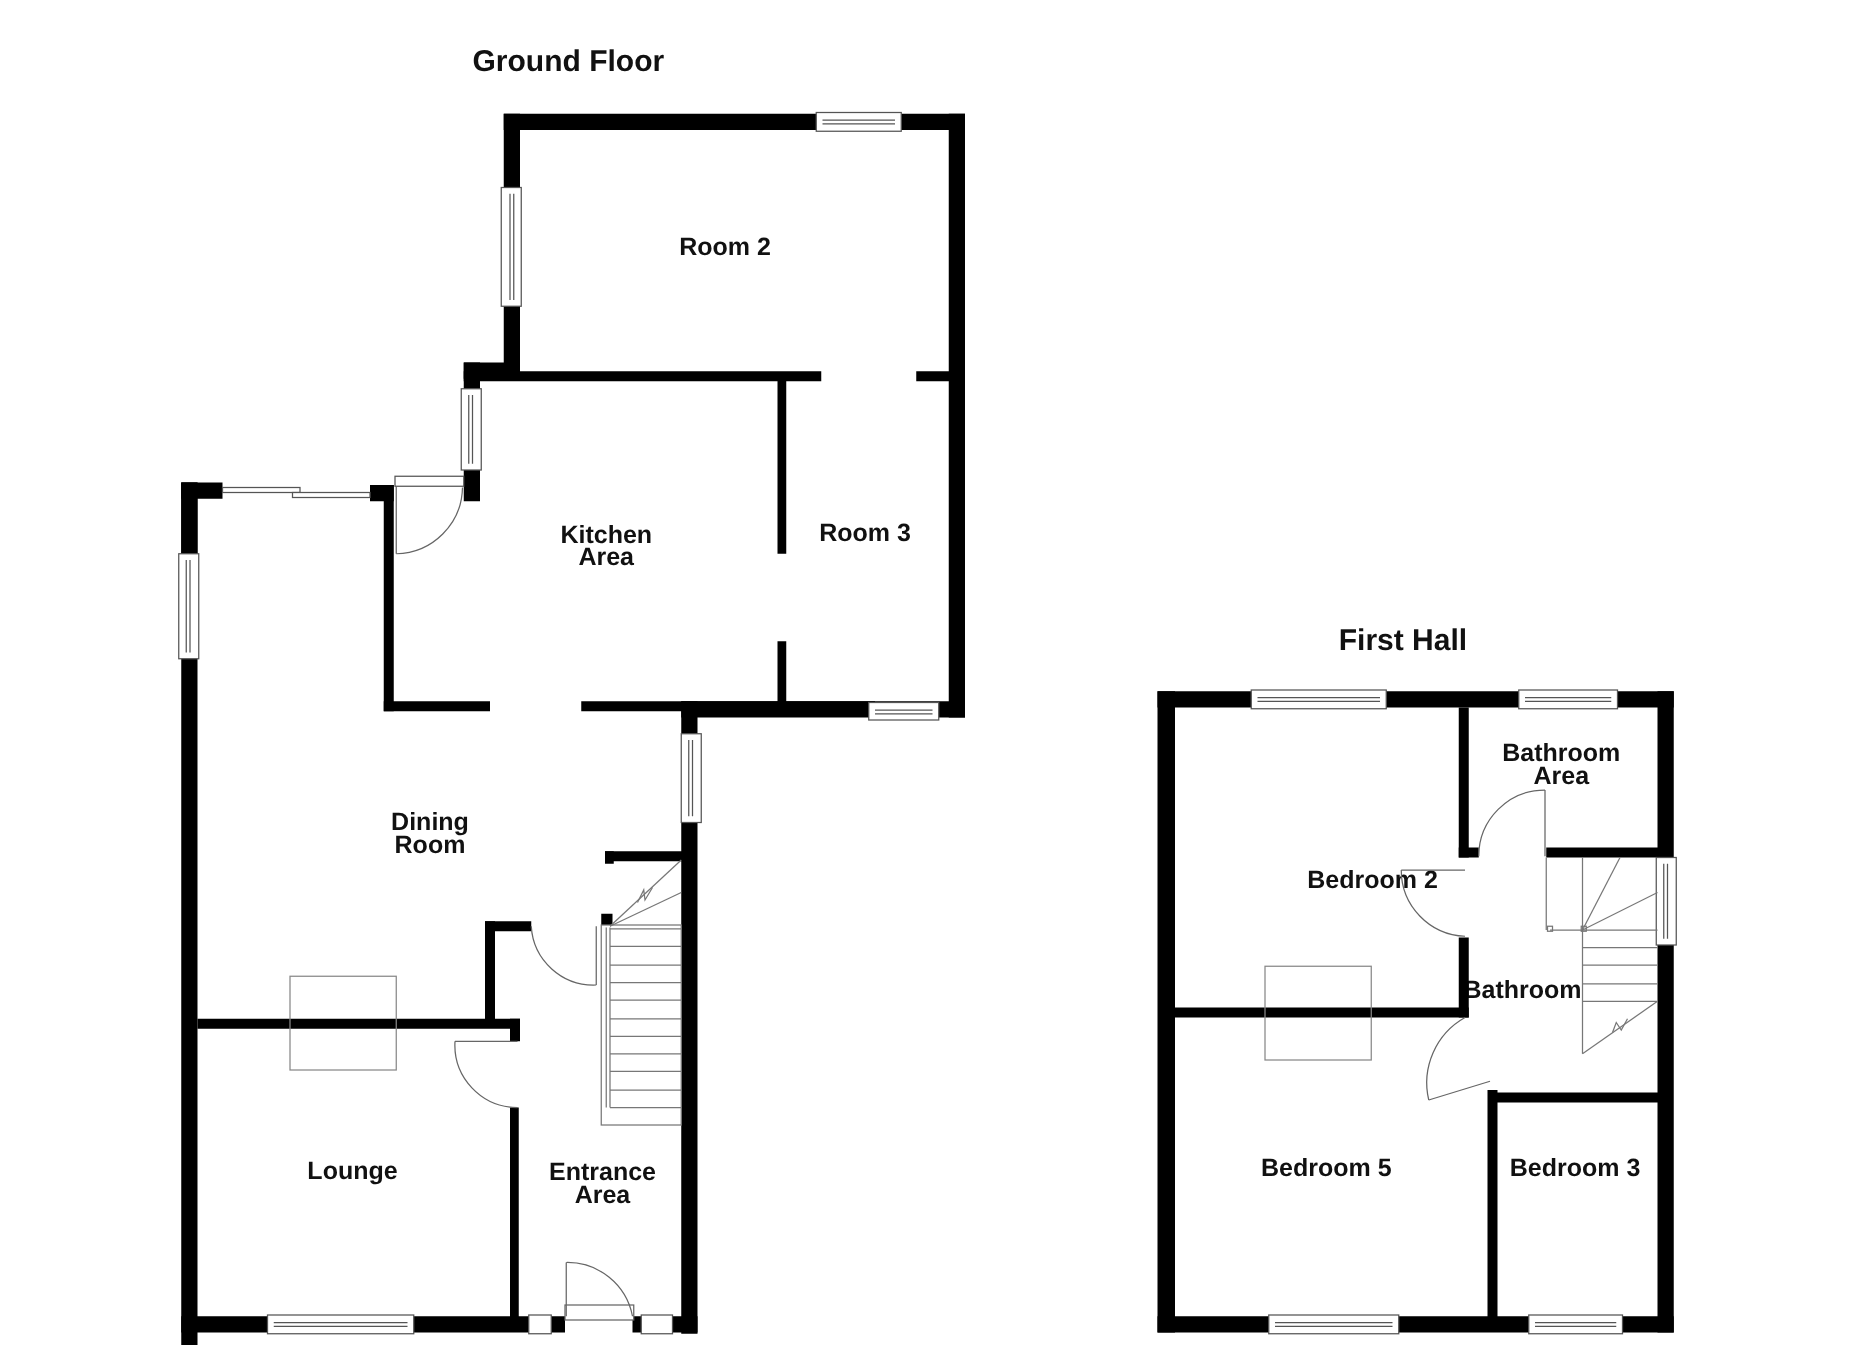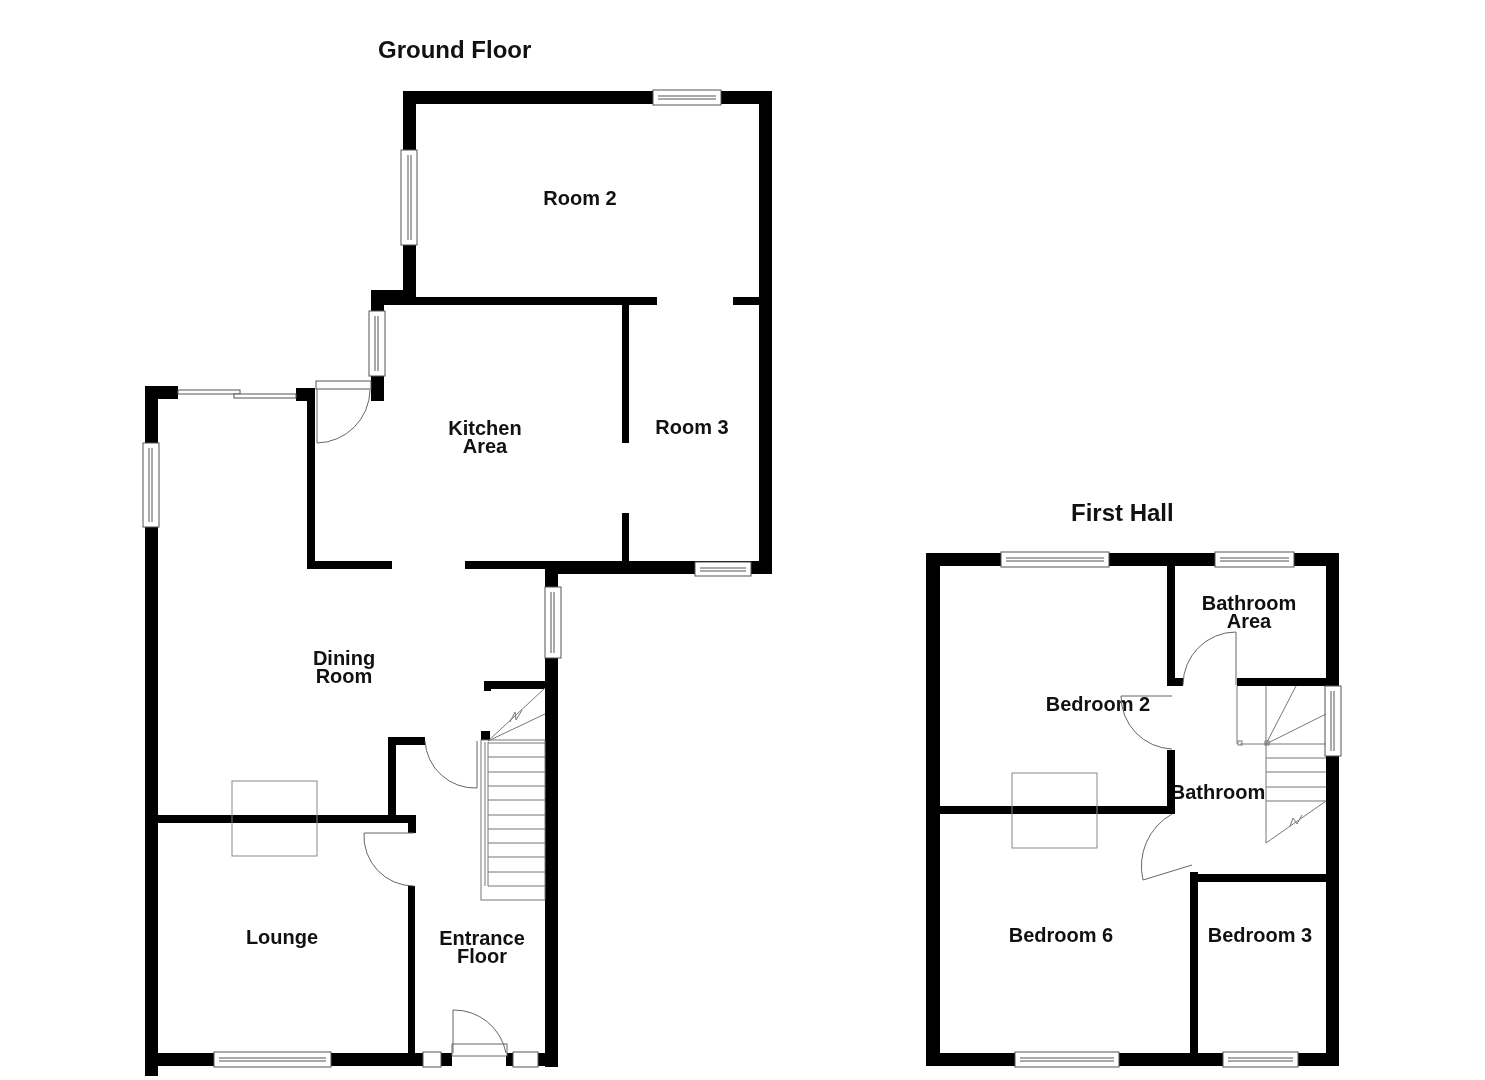--- a/index.html
+++ b/index.html
@@ -21,26 +21,26 @@
   </div>
 <div id="labels">
     <div class="room-label" style="left: 580px; top: 198px;">Room 2</div>
     <div class="room-label" style="left: 485px; top: 437px;">Kitchen
 Area</div>
     <div class="room-label" style="left: 692px; top: 427px;">Room 3</div>
     <div class="room-label" style="left: 316px; top: 667px; margin-left: 28px;">Dining
 Room</div>
     <div class="room-label" style="left: 282px; top: 937px;">Lounge</div>
     <div class="room-label" style="left: 482px; top: 947px;">Entrance
-Floor</div>
+Area</div>
     <div class="room-label" style="left: 1249px; top: 612px;">Bathroom
 Area</div>
     <div class="room-label" style="left: 1052px; top: 704px; margin-left: 46px;">Bedroom 2</div>
     <div class="room-label" style="left: 1218px; top: 792px;">Bathroom</div>
-    <div class="room-label" style="left: 1061px; top: 935px;">Bedroom 6</div>
+    <div class="room-label" style="left: 1061px; top: 935px;">Bedroom 5</div>
     <div class="room-label" style="left: 1260px; top: 935px;">Bedroom 3</div>
   </div>
 
 <svg id="plan" viewBox="0 0 1485 1080" xmlns="http://www.w3.org/2000/svg">
 
   <g fill="#000">
 
     <rect x="403" y="91" width="252" height="13"></rect>
     <rect x="720" y="91" width="52" height="13"></rect>
     <rect x="403" y="91" width="13" height="60"></rect>

